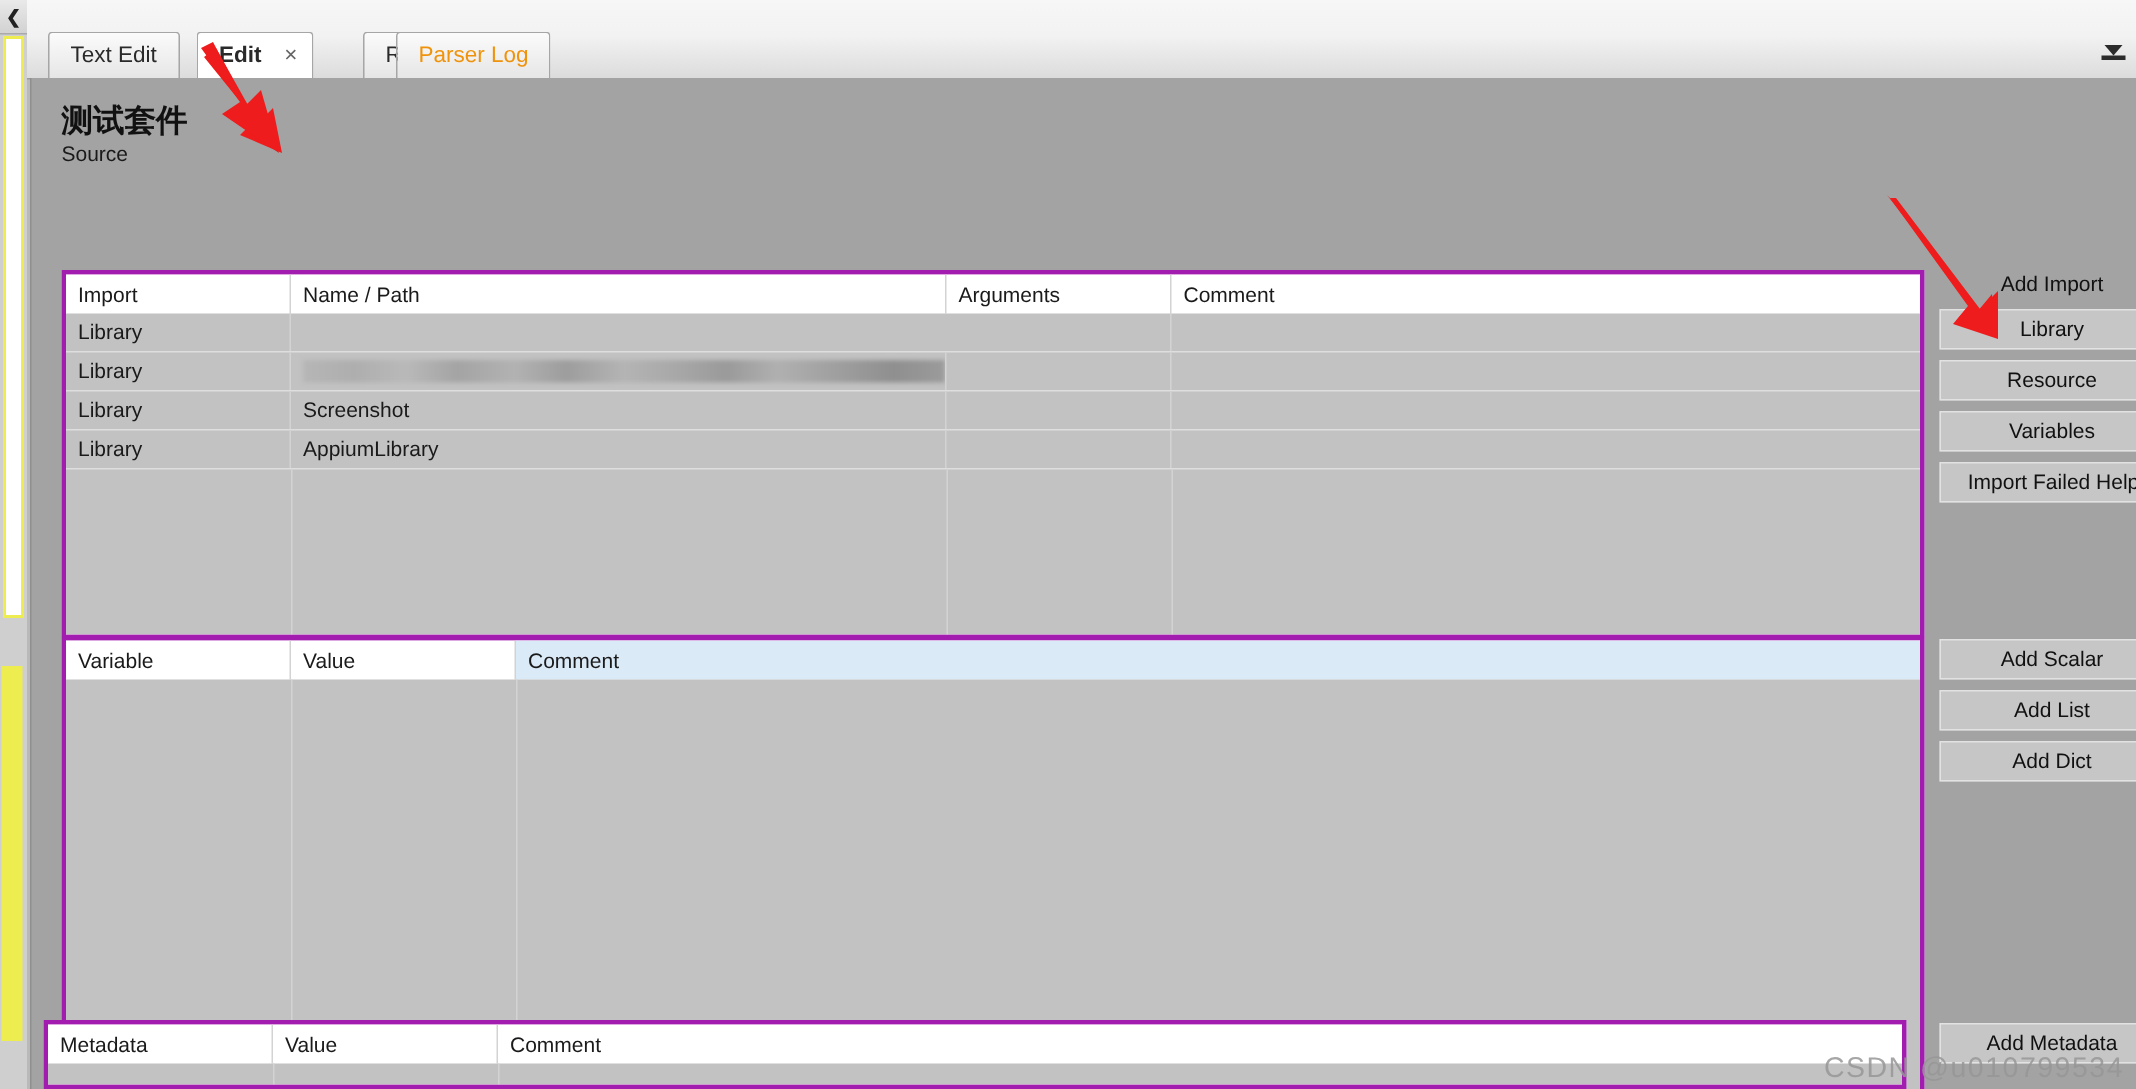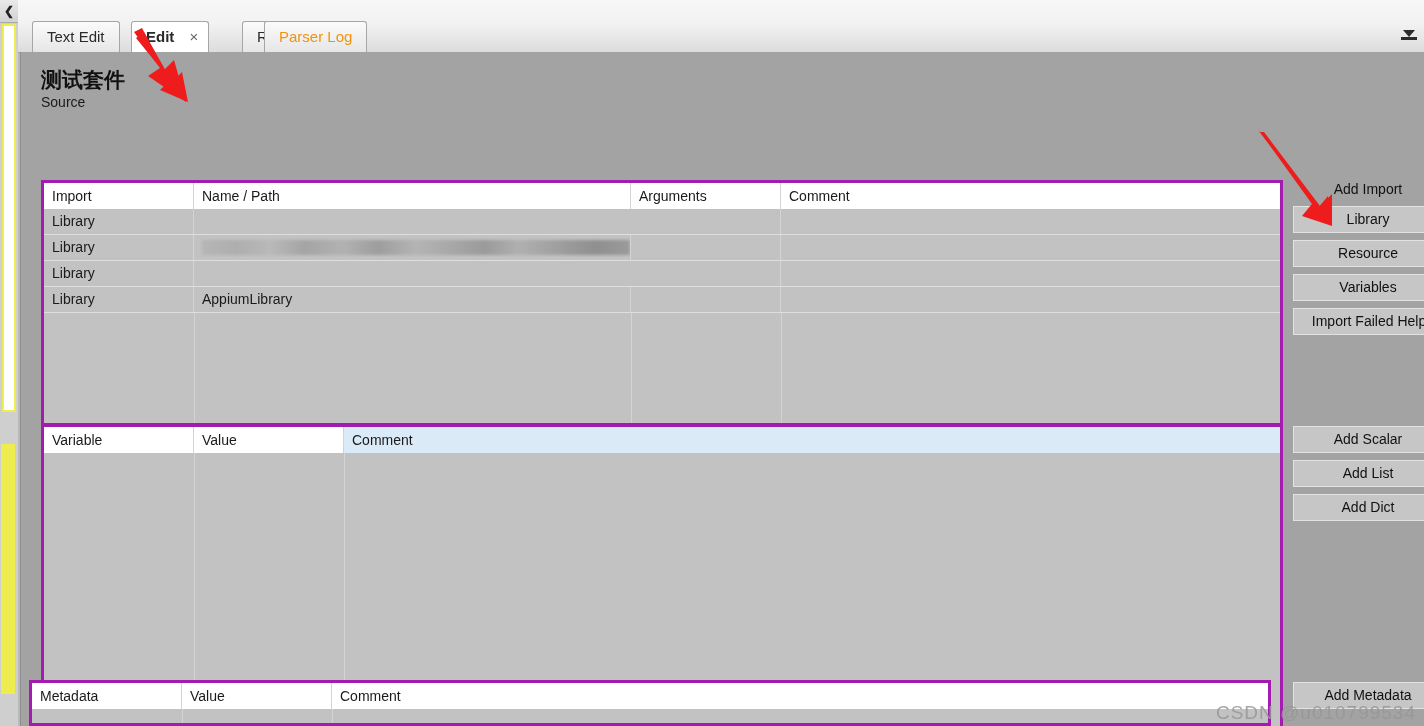--- a/index.html
+++ b/index.html
@@ -356,20 +356,21 @@
           <div class="cell" style="left:0; width:150px;">Library</div>
           <div class="cell" style="left:150px; width:437px;">
             <span class="blur-chip" style="width:428px; margin-top:5px;"></span>
           </div>
           <div class="cell" style="left:587px; width:150px;"></div>
           <div class="cell" style="left:737px; width:503px;"></div>
         </div>
 
         <div class="grid-row" style="top:52px;">
           <div class="cell" style="left:0; width:150px;">Library</div>
+          <div class="cell" style="left:150px; width:437px;">Screenshot</div>
           <div class="cell" style="left:587px; width:150px;"></div>
           <div class="cell" style="left:737px; width:503px;"></div>
         </div>
 
         <div class="grid-row" style="top:78px;">
           <div class="cell" style="left:0; width:150px;">Library</div>
           <div class="cell" style="left:150px; width:437px;">AppiumLibrary</div>
           <div class="cell" style="left:587px; width:150px;"></div>
           <div class="cell" style="left:737px; width:503px;"></div>
         </div>

